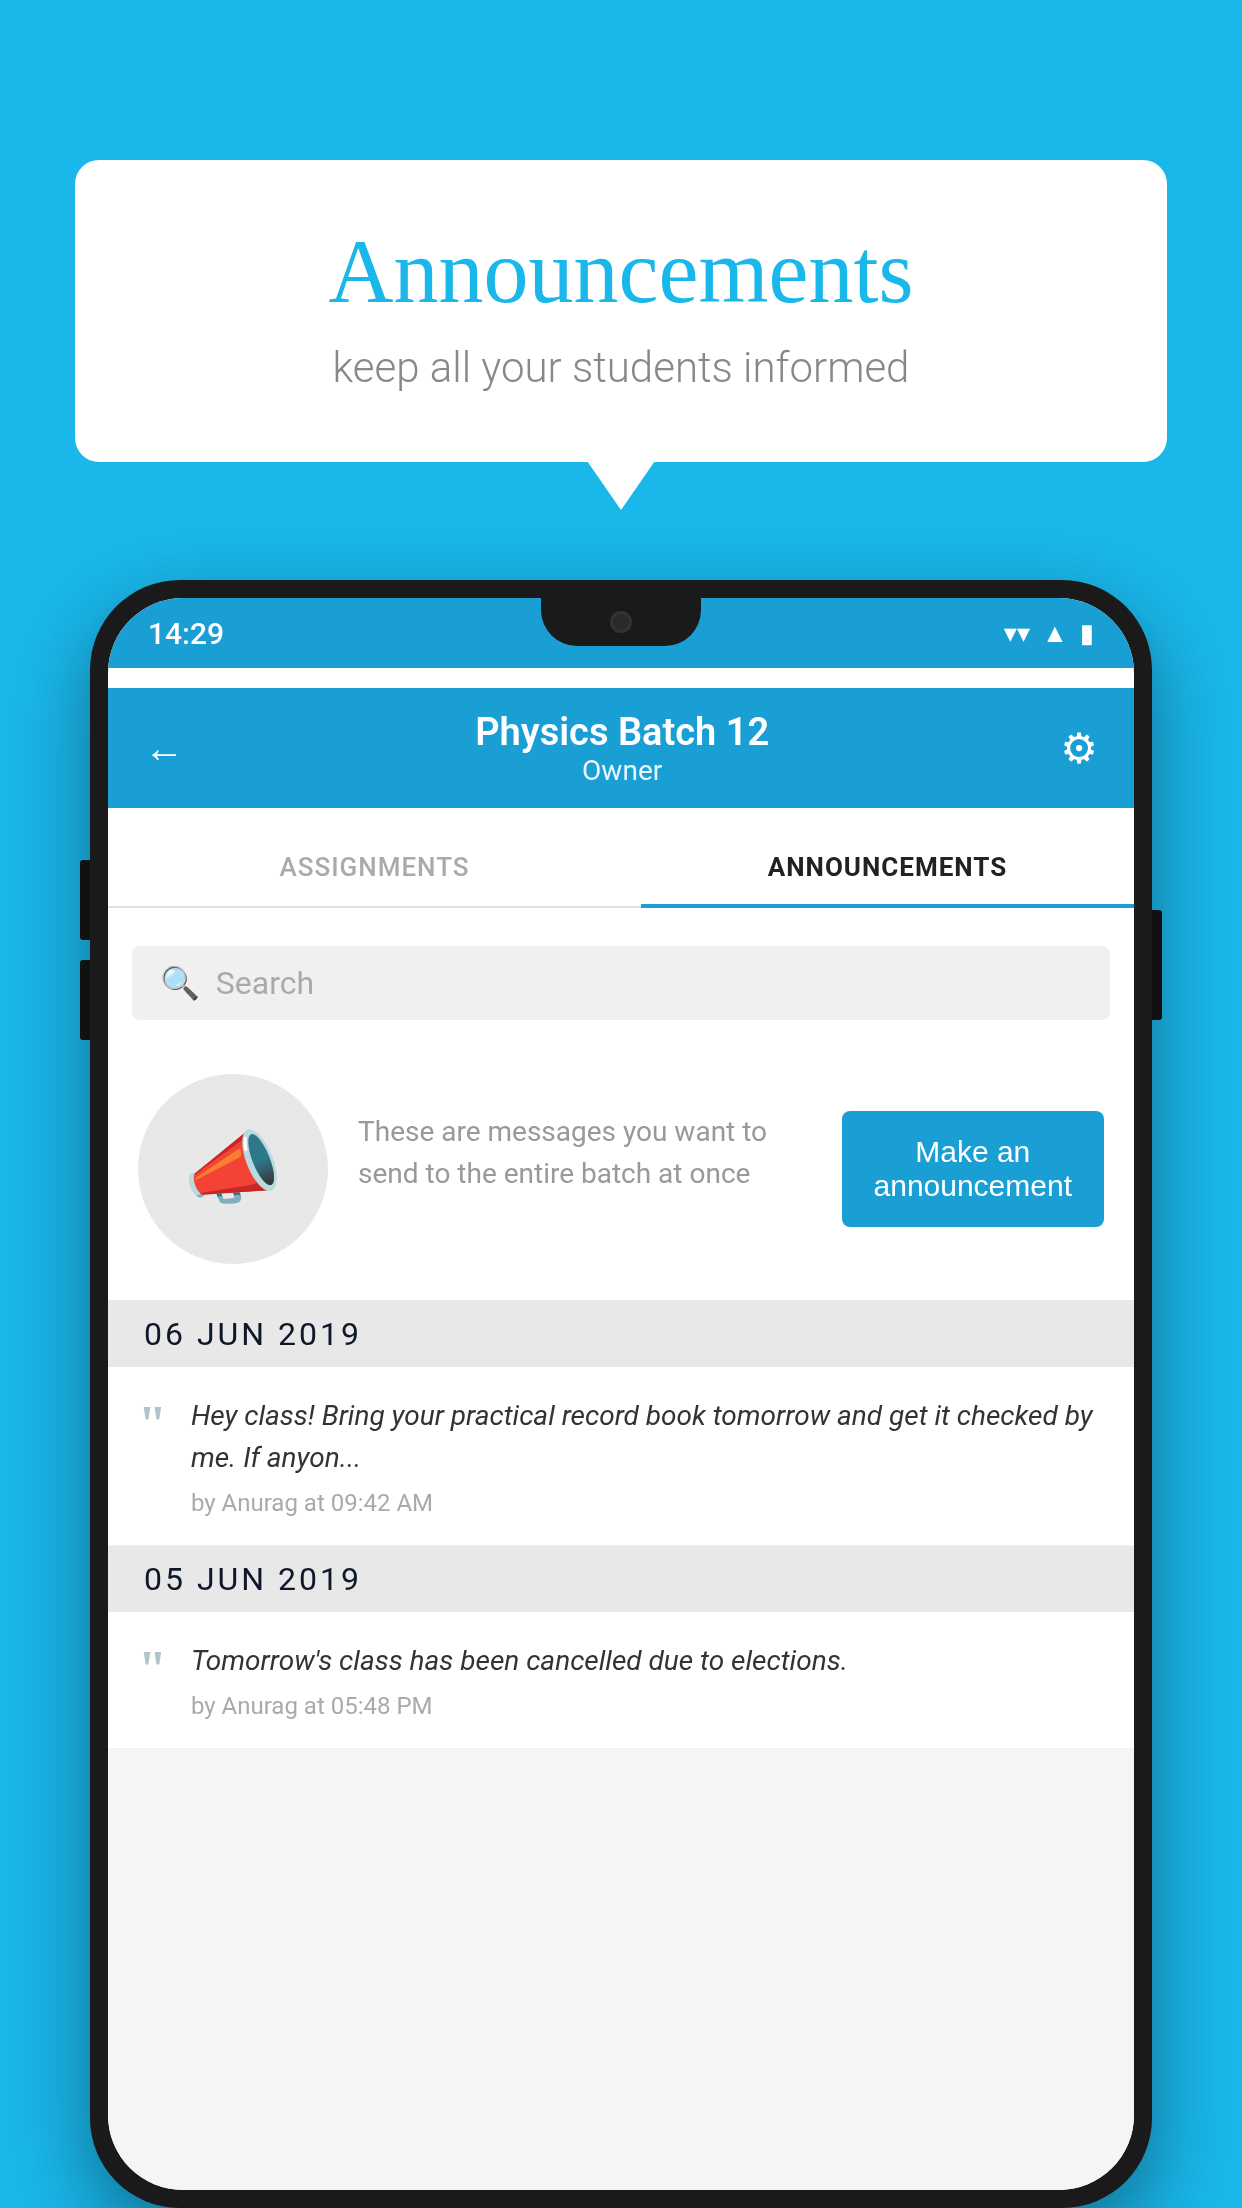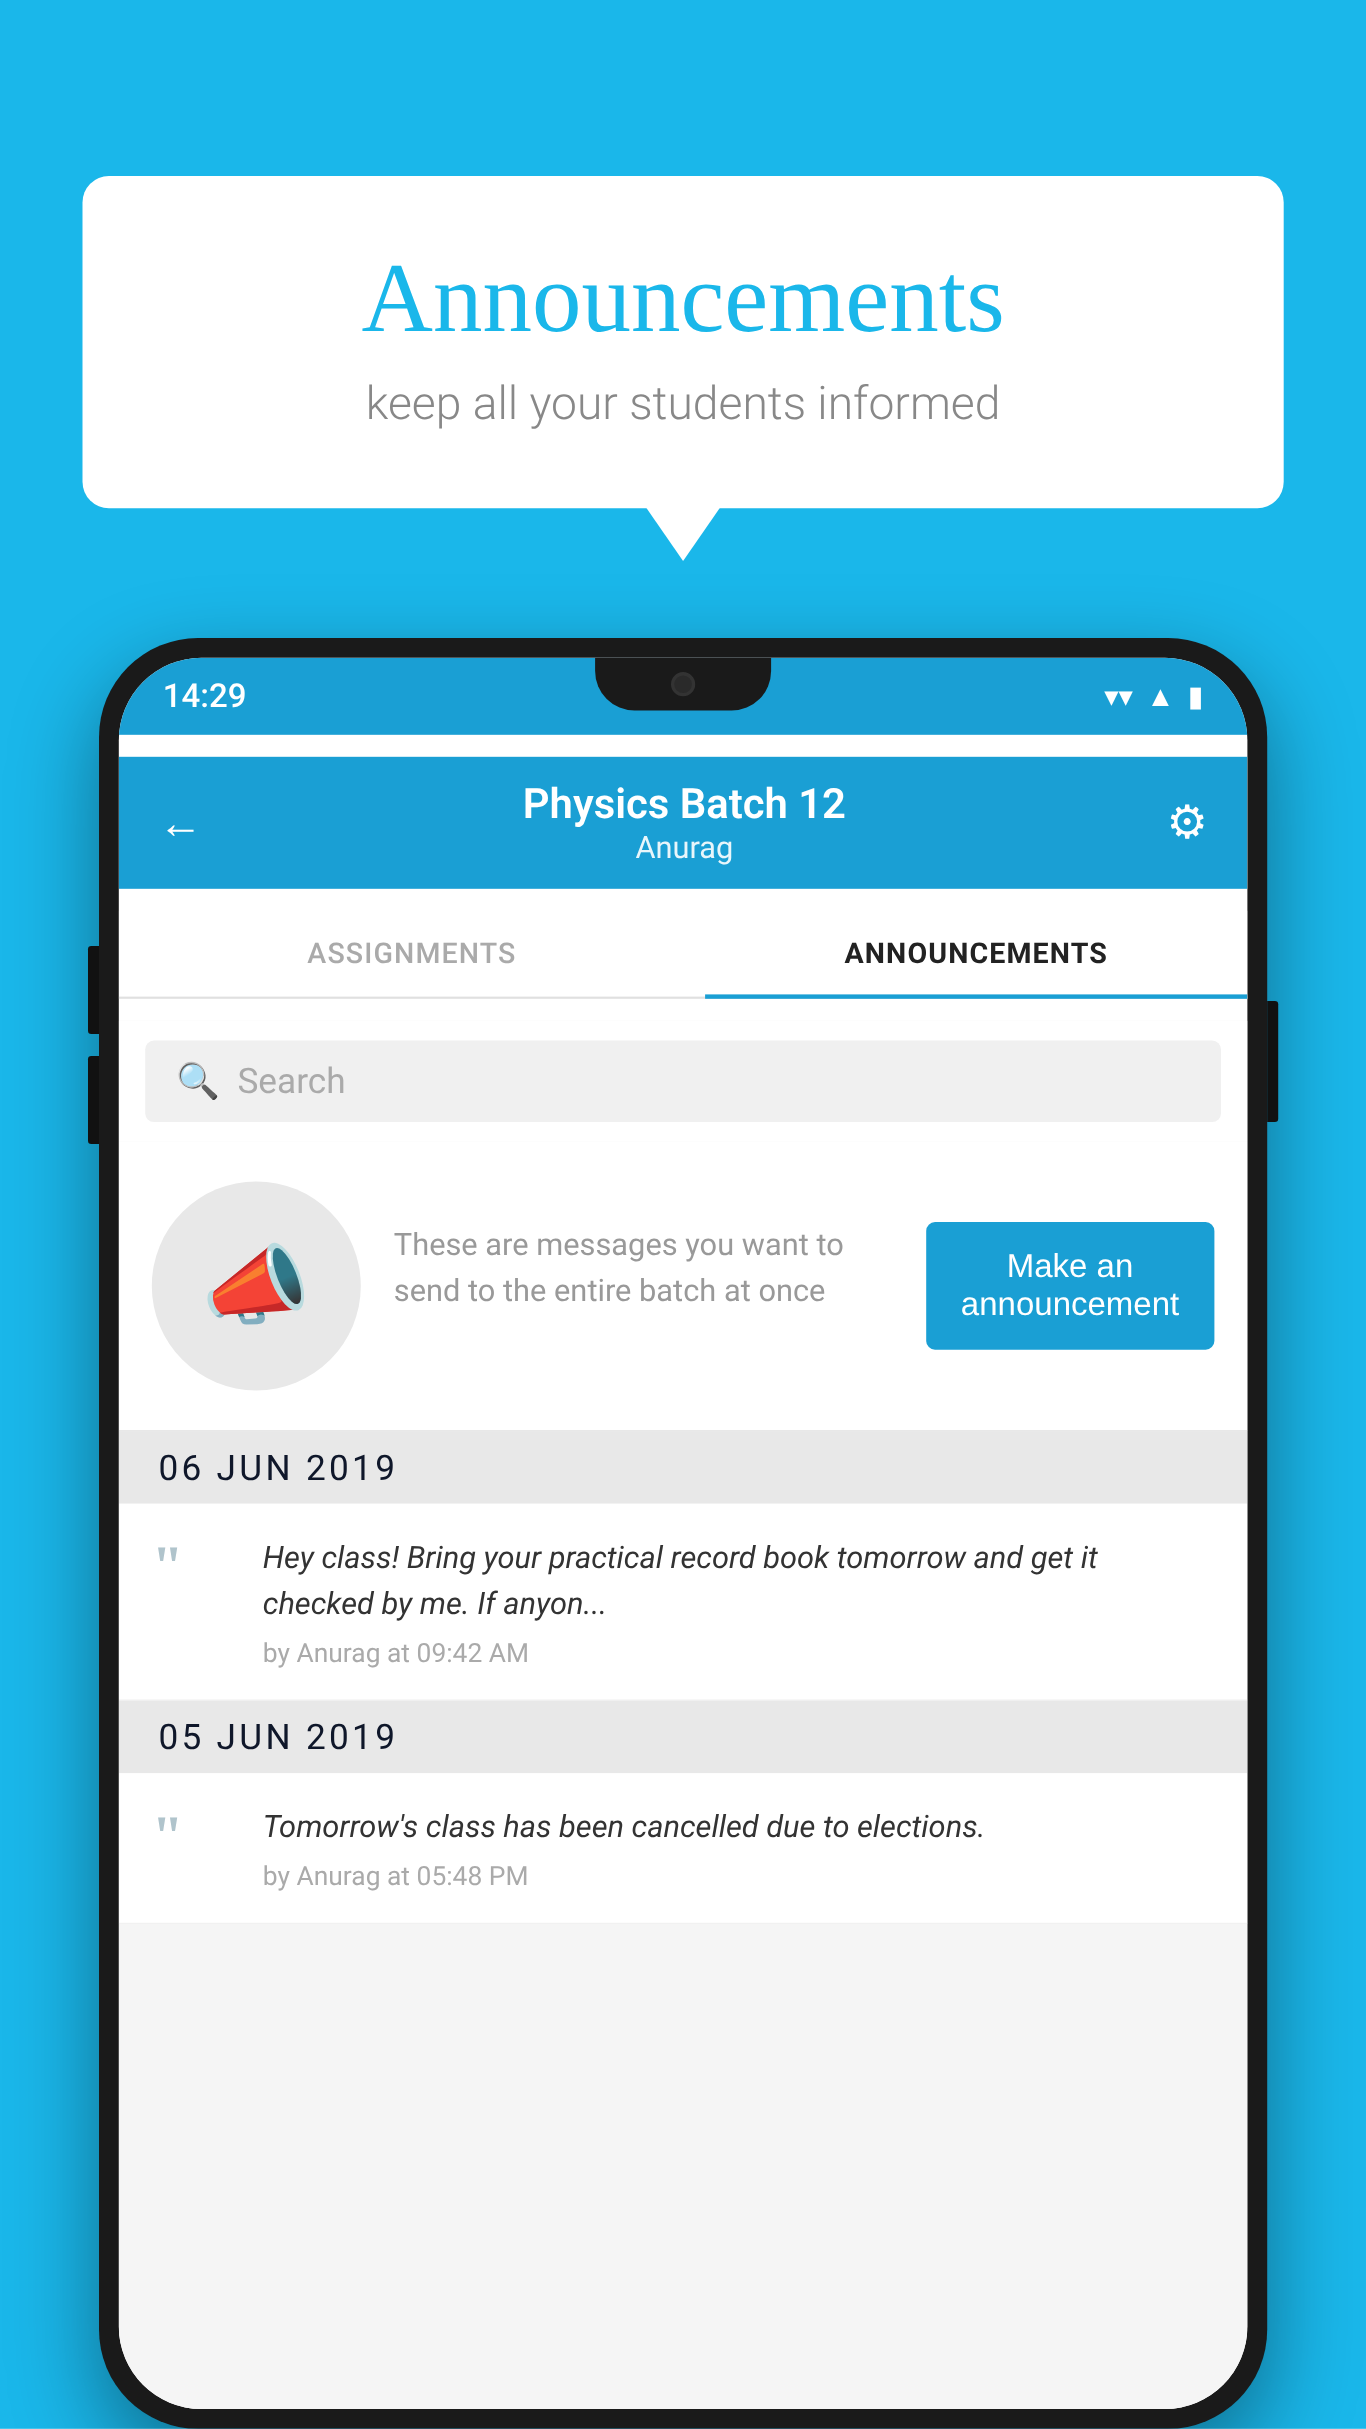--- a/index.html
+++ b/index.html
@@ -342,21 +342,20 @@
       font-size: 52px;
       font-weight: 700;
       line-height: 1;
       font-family: Georgia, serif;
       margin-top: 4px;
       flex-shrink: 0;
     }
 
     .announcement-content {
       flex: 1;
-      margin-left: 48px;
     }
 
     .announcement-text {
       color: #333;
       font-size: 28px;
       font-style: italic;
       line-height: 1.5;
       margin-bottom: 10px;
     }
 
@@ -425,21 +424,21 @@
           <span class="status-icon">▾▾</span>
           <span class="status-icon">▲</span>
           <span class="status-icon">▮</span>
         </div>
       </div>
 
       <div class="app-bar">
         <span class="app-bar-back">←</span>
         <div class="app-bar-title-area">
           <div class="app-bar-title">Physics Batch 12</div>
-          <div class="app-bar-subtitle">Anurag</div>
+          <div class="app-bar-subtitle">Owner</div>
         </div>
         <span class="app-bar-gear">⚙</span>
       </div>
 
       <div class="tab-bar">
         <div class="tab-item">ASSIGNMENTS</div>
         <div class="tab-item active">ANNOUNCEMENTS</div>
       </div>
 
       <div class="content-area">

